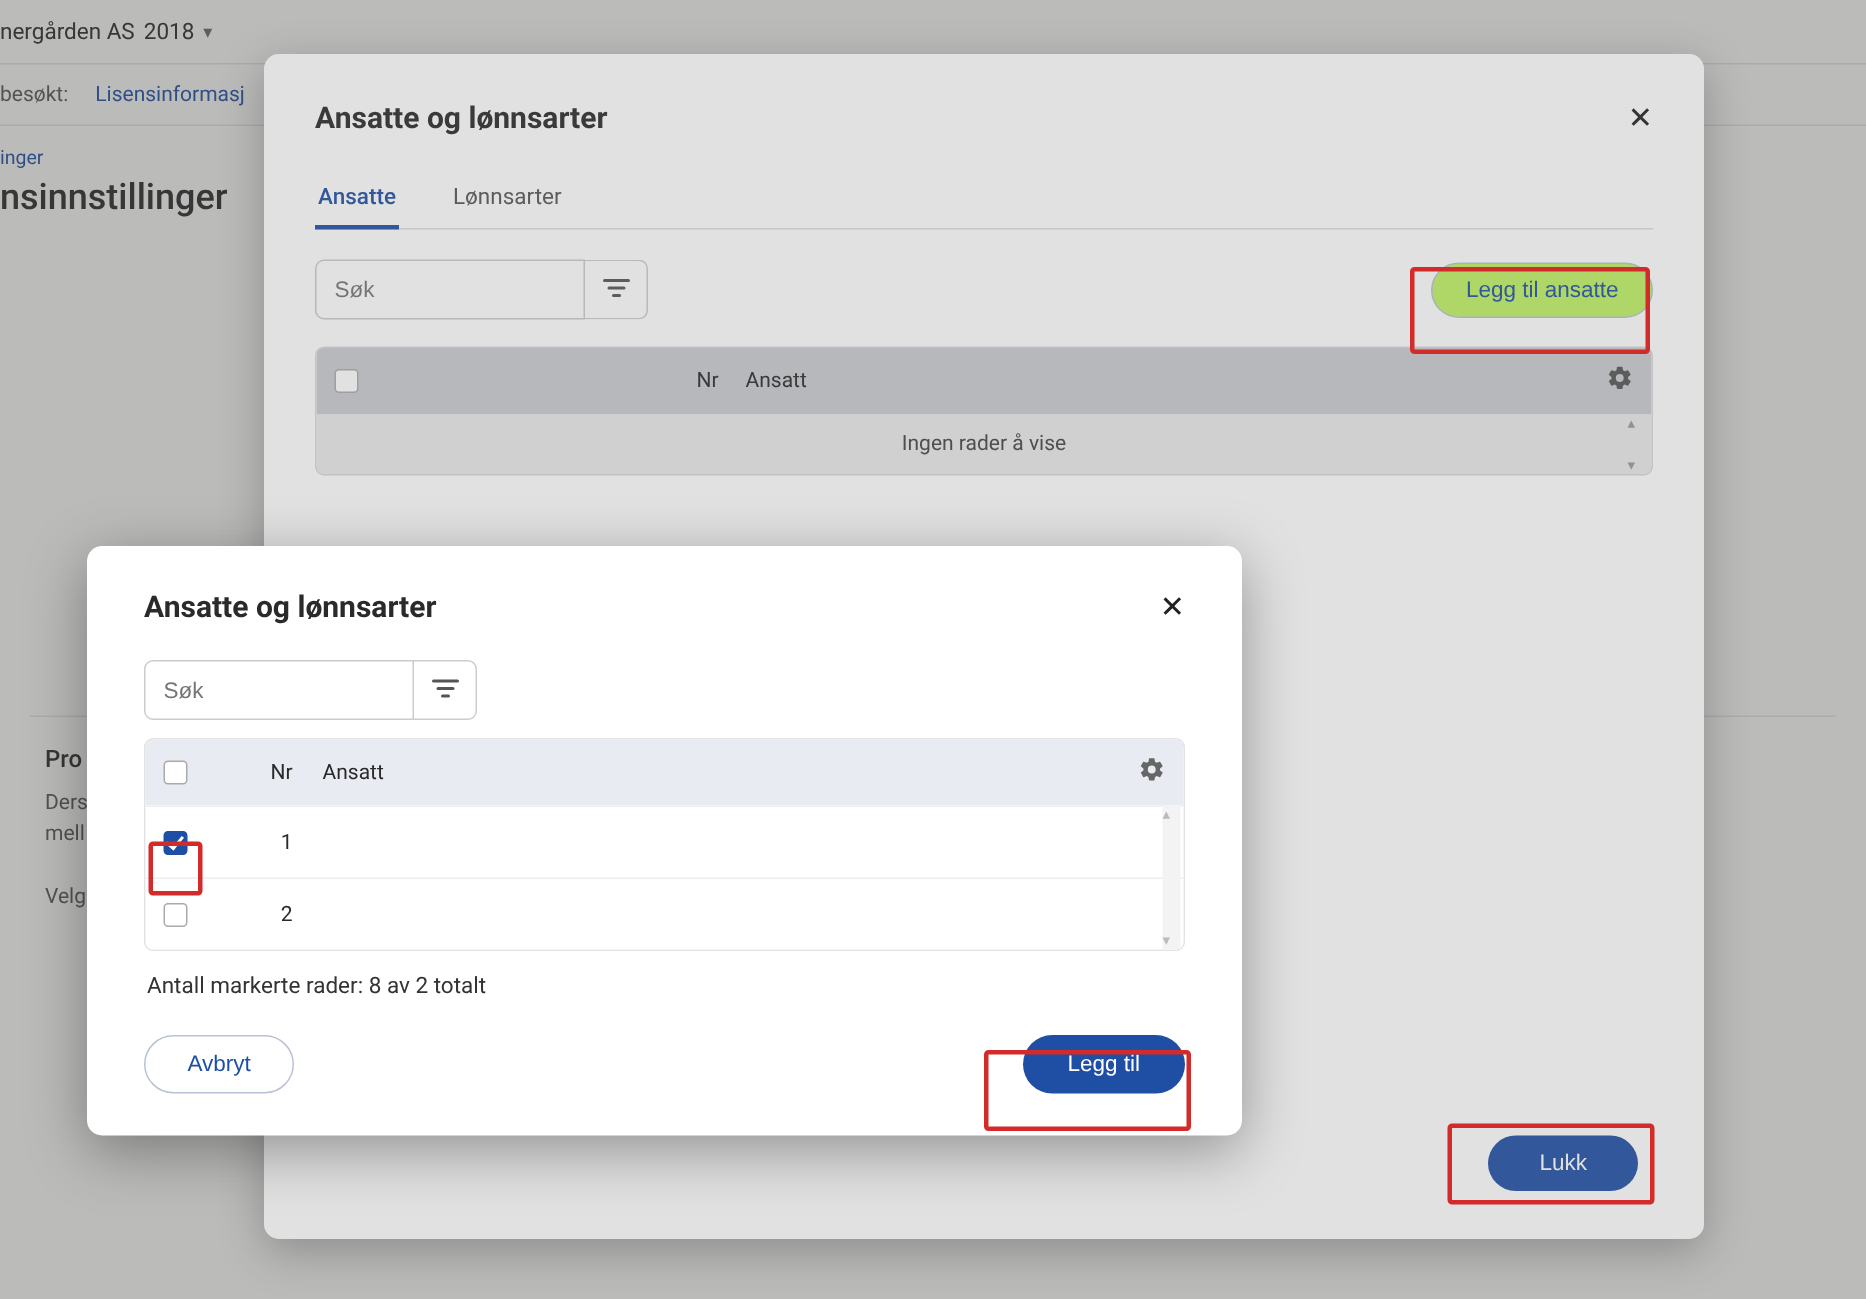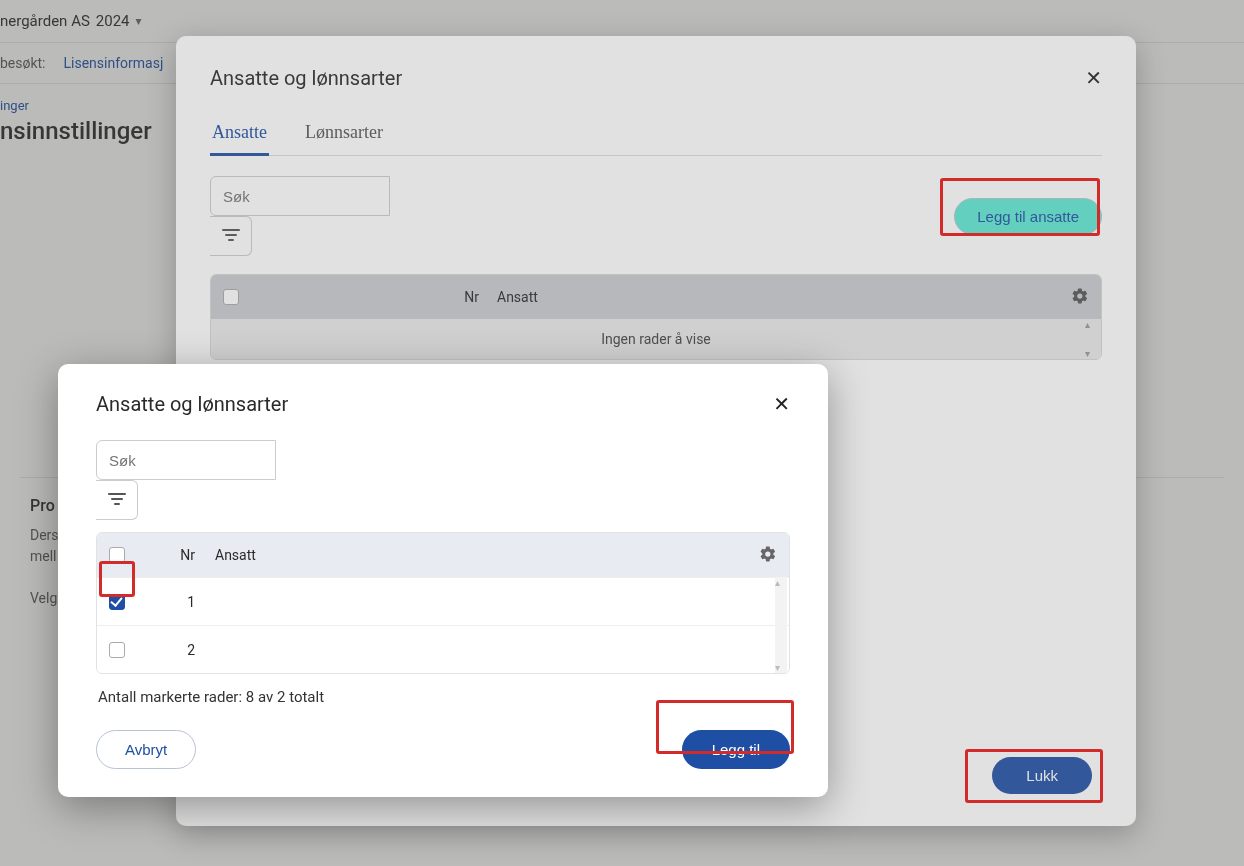--- a/index.html
+++ b/index.html
@@ -54,40 +54,40 @@
     height: 790px;
     background:#fff;
     border-radius: 10px;
     box-shadow: 0 8px 30px rgba(0,0,0,0.25);
     padding: 30px 34px 20px 34px;
   }
   .modal-title-row {
     display:flex; justify-content:space-between; align-items:center;
     margin-bottom: 24px;
   }
-  .modal-title { font-size:20px; font-weight:400; }
+  .modal-title { font-size:20px; font-weight:700; }
   .close-x { font-size:20px; cursor:pointer; color:#222; }
 
   .tabs { display:flex; gap: 34px; border-bottom:1px solid #ddd; margin-bottom: 20px; }
-  .tab { padding: 8px 2px 10px 2px; color:#555; cursor:pointer; font-size:18px;font-family:Liberation Serif, serif;}
+  .tab { padding: 8px 2px 10px 2px; color:#555; cursor:pointer; font-size:15px;}
   .tab.active { color:#1f4fa5; border-bottom: 3px solid #1f4fa5; font-weight:500; margin-bottom:-1px;}
 
   .toolbar-row { display:flex; justify-content:space-between; align-items:center; margin-bottom: 18px;}
-  .search-group { display:flex;flex-direction:column; }
+  .search-group { display:flex; }
   .search-input {
     width: 180px; height:40px; border:1px solid #ccc; border-radius:6px 0 0 6px;
     padding: 0 12px; font-size:15px; color:#666;
   }
   .filter-btn {
     width: 42px; height:40px; border:1px solid #ccc; border-left:none; border-radius:0 6px 6px 0;
     background:#fff; display:flex; align-items:center; justify-content:center; cursor:pointer;
   }
   .filter-icon { display:inline-block; }
   .pill-btn-outline {
-    border:1px solid #b9c2d4; color:#1f4fa5; background:#5eead4; border-radius:22px;
+    border:1px solid #b9c2d4; color:#1f4fa5; background:#bef264; border-radius:22px;
     padding: 9px 22px; font-size:15px; cursor:pointer;
   }
 
   .table1 { border-radius:6px; overflow:hidden; border:1px solid #d8d8d8;}
   .thead1 { background:#c8cbcf; display:flex; align-items:center; height:44px; padding: 0 12px;}
   .th-cb { width: 34px; display:flex; align-items:center;}
   .cb {
     width:16px; height:16px; border:1.5px solid #aaa; border-radius:3px; background:#fff; display:inline-block;
   }
   .cb.checked {
@@ -175,21 +175,21 @@
 
   .gear-svg { width:18px; height:18px; }
 </style>
 </head>
 <body>
 
 <div class="bg-page">
   <div class="bg-top-row">
     <span class="bg-company">
       <span>nergården AS</span>
-      <span>2024</span>
+      <span>2018</span>
       <span class="chev">▾</span>
     </span>
   </div>
   <div class="bg-visited">
     <span>besøkt:</span>
     <a href="#">Lisensinformasj</a>
   </div>
   <div class="bg-breadcrumb">inger</div>
   <div class="bg-title">nsinnstillinger</div>
   <div style="height:300px"></div>

